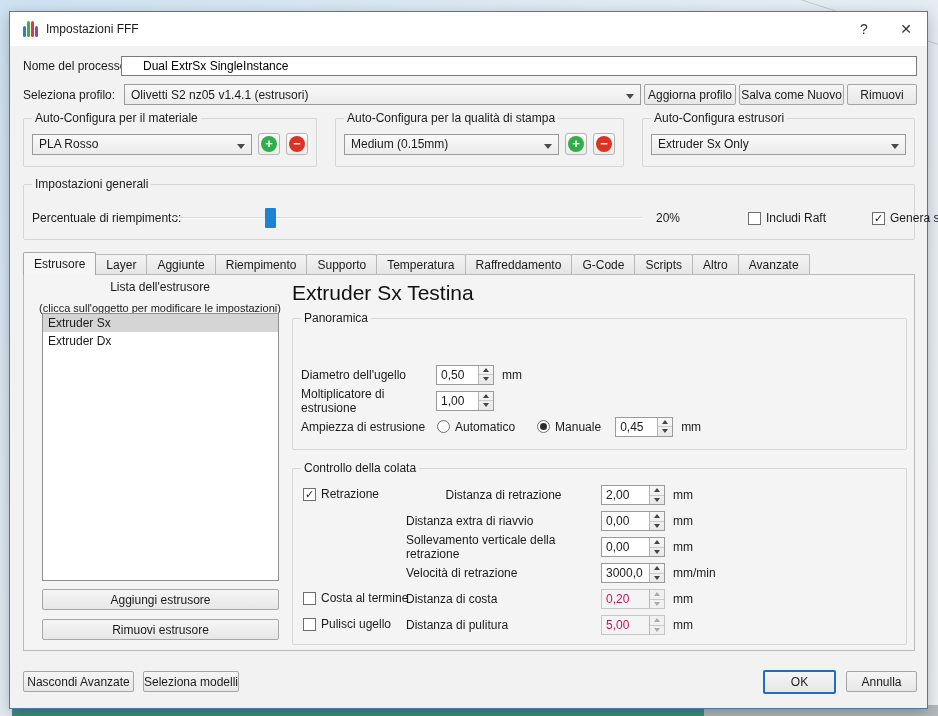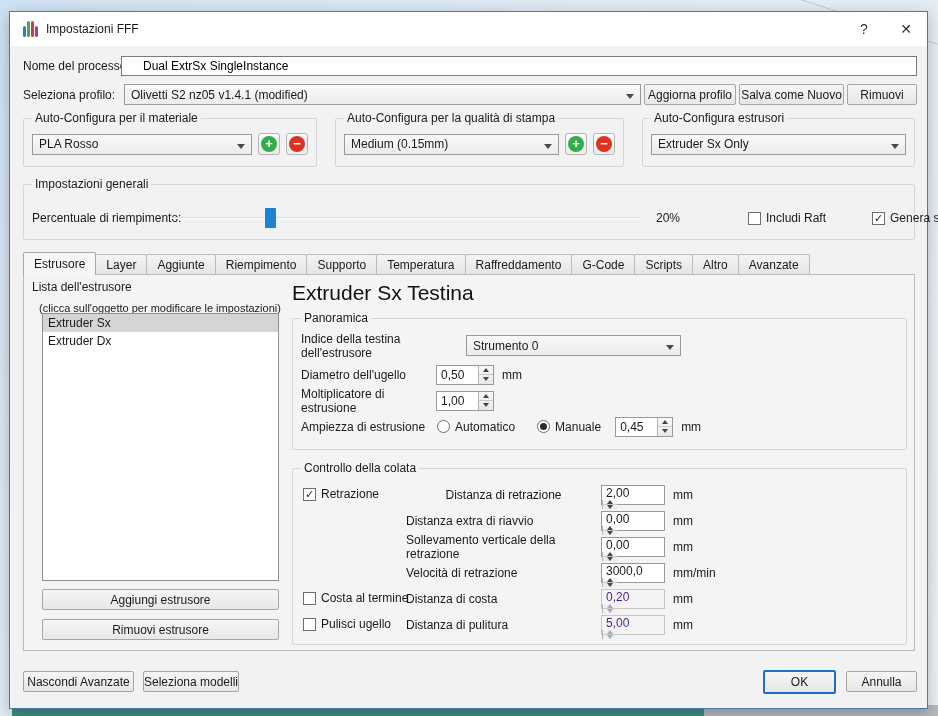--- a/index.html
+++ b/index.html
@@ -93,21 +93,21 @@
   .cb-support { margin-left:46px; }
 
   
   .tabbar { position:absolute; left:13px; top:240px; right:12px; height:23px; display:flex; align-items:flex-end; }
   .tab { height:21px; display:flex; align-items:center; padding:0 10px; border:1px solid #b9b9b9; border-bottom:none;
     background:linear-gradient(#f4f4f4,#e4e4e4); margin-right:-1px; border-radius:2px 2px 0 0; white-space:nowrap; }
   .tab.active { height:23px; background:#f6f6f6; position:relative; z-index:3; border-color:#a8a8a8; }
 
   
   .panel { position:absolute; left:13px; top:262px; right:12px; height:377px; border:1px solid #b9b9b9; background:#f4f4f4; z-index:2; }
-  .list-title { position:absolute; left:8px; top:5px; width:256px; text-align:left; }
+  .list-title { position:absolute; left:8px; top:5px; width:256px; text-align:center; }
   .list-sub { position:absolute; left:0px; top:27px; width:272px; text-align:center; font-size:11px; }
   .list-box { position:absolute; left:18px; top:38px; width:237px; height:268px; background:#fff; border:1px solid #8f8f8f; }
   .list-item { height:18px; line-height:18px; padding-left:5px; }
   .list-item.sel { background:#d5d5d5; }
   .btn-add { position:absolute; left:18px; top:314px; width:237px; }
   .btn-remove { position:absolute; left:18px; top:344px; width:237px; }
 
   .heading { position:absolute; left:268px; top:6px; font-size:21px; color:#111; white-space:nowrap; }
   .gb-overview { position:absolute; left:268px; top:43px; width:615px; height:132px; background:#f4f4f4; }
   .gb-overview > .gtitle, .gb-ooze > .gtitle { background:#f4f4f4; }
@@ -120,23 +120,23 @@
 
   
   .spin { display:flex; height:20px; border:1px solid #9a9a9a; background:#fff; flex:none; }
   .spin .val { flex:1; padding:0 4px; display:flex; align-items:center; }
   .spin .btns { width:15px; border-left:1px solid #b5b5b5; display:flex; flex-direction:column; background:linear-gradient(#f7f7f7,#e9e9e9); }
   .spin .btns i { flex:1; display:flex; align-items:center; justify-content:center; }
   .spin .btns i:first-child { border-bottom:1px solid #c9c9c9; }
   .spin .btns i::before { content:""; width:0; height:0; border-left:3px solid transparent; border-right:3px solid transparent; }
   .spin .btns i.up::before { border-bottom:4px solid #444; }
   .spin .btns i.dn::before { border-top:4px solid #444; }
-  .spin.w58 { width:58px; } .spin.w64 { width:64px;flex-direction:column; }
+  .spin.w58 { width:58px; } .spin.w64 { width:64px; }
   .spin.disabled { background:#f4f4f4; border-color:#c6c6c6; }
-  .spin.disabled .val { color:#4c1d95; }
+  .spin.disabled .val { color:#be185d; }
   .spin.disabled .btns { background:#f0f0f0; }
   .spin.disabled .btns i.up::before { border-bottom-color:#aaa; }
   .spin.disabled .btns i.dn::before { border-top-color:#aaa; }
 
   .rad-auto { margin-left:12px; } .rad-man { margin-left:22px; }
   .ov-r4 .spin { margin-left:14px; }
 
   .gb-ooze { position:absolute; left:268px; top:193px; width:615px; height:177px; background:#f4f4f4; }
   .oz-cb { position:absolute; left:10px; display:flex; }
   .oz-cb1 { top:18px; } .oz-cb2 { top:122px; } .oz-cb3 { top:148px; }
@@ -175,21 +175,21 @@
   </div>
 
   <div class="row-process">
     <span class="lbl">Nome del processo:</span>
     <input class="tinput" type="text" value="Dual ExtrSx SingleInstance" style="">
   </div>
 
   <div class="row-profile">
     <span class="lbl">Seleziona profilo:</span>
     <div class="combo">
-      <span>Olivetti S2 nz05 v1.4.1 (modified)</span>
+      <span>Olivetti S2 nz05 v1.4.1 (estrusori)</span>
       <i class="arr"></i>
     </div>
     <div class="win-btn b1">Aggiorna profilo</div>
     <div class="win-btn b2">Salva come Nuovo</div>
     <div class="win-btn b3">Rimuovi</div>
   </div>
 
   <div class="groups-row">
     <div class="gbox gb-mat">
       <span class="gtitle">Auto-Configura per il materiale</span>
@@ -277,27 +277,20 @@
       <div class="list-item">Extruder Dx</div>
     </div>
     <div class="win-btn btn-add">Aggiungi estrusore</div>
     <div class="win-btn btn-remove">Rimuovi estrusore</div>
 
     <div class="heading">Extruder Sx Testina</div>
 
     <div class="gbox gb-overview">
       <span class="gtitle">Panoramica</span>
 
-      <div class="ov-row ov-r1">
-        <span class="ov-label">Indice della testina dell'estrusore</span>
-        <div class="combo combo-tool">
-          <span>Strumento 0</span>
-          <i class="arr"></i>
-        </div>
-      </div>
 
       <div class="ov-row ov-r2">
         <span class="ov-label">Diametro dell'ugello</span>
         <div class="spin w58">
           <span class="val">0,50</span>
           <span class="btns">
               <i class="up"></i>
               <i class="dn"></i>
             </span>
         </div>

